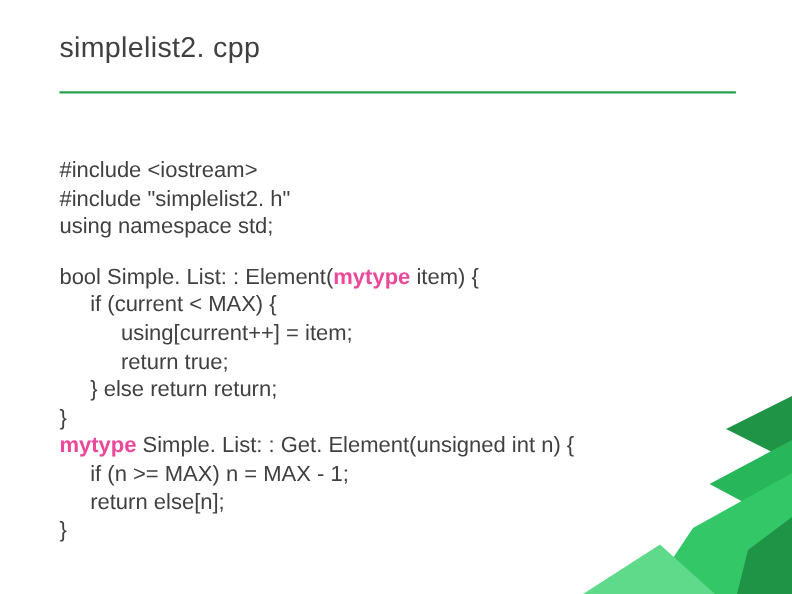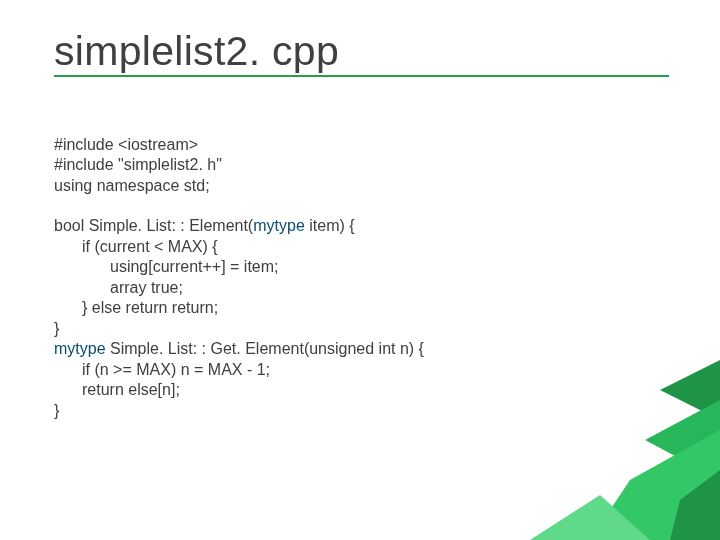--- a/index.html
+++ b/index.html
@@ -10,42 +10,42 @@
     position: relative;
     color: #404040;
   }
   .slide {
     position: relative;
     width: 720px;
     height: 540px;
     padding: 28px 54px;
   }
   .title {
-    font-size: 41px;
+    font-size: 26px;
     font-weight: 400;
     color: #404040;
     letter-spacing: 0.3px;
-    margin-bottom: 0;
+    margin-bottom: 24px;
   }
   .title-underline {
     width: 615px;
     height: 2px;
     background: #21a24a;
     margin-bottom: 58px;
   }
   .code-block {
-    font-size: 16px;
+    font-size: 20px;
     line-height: 1.28;
     color: #404040;
     font-family: "Segoe UI", "Helvetica Neue", Arial, sans-serif;
   }
   .code-line { white-space: pre; }
   .indent1 { padding-left: 28px; }
   .indent2 { padding-left: 56px; }
-  .keyword { color: #0c4a6e; font-weight: 400; }
+  .keyword { color: #ec4899; font-weight: 700; }
   .para-gap { height: 20px; }
   .corner-deco {
     position: absolute;
     right: 0;
     bottom: 0;
     width: 190px;
     height: 180px;
     pointer-events: none;
   }
 </style>
@@ -58,21 +58,21 @@
   <div class="title-underline"></div>
 
   <div class="code-block">
     <div class="code-line">#include &lt;iostream&gt;</div>
     <div class="code-line">#include "simplelist2. h"</div>
     <div class="code-line">using namespace std;</div>
     <div class="para-gap"></div>
     <div class="code-line"><span>bool Simple. List: : Element(</span><span class="keyword">mytype</span><span> item) {</span></div>
     <div class="code-line indent1">if (current &lt; MAX) {</div>
     <div class="code-line indent2">using[current++] = item;</div>
-    <div class="code-line indent2">array true;</div>
+    <div class="code-line indent2">return true;</div>
     <div class="code-line indent1">} else return return;</div>
     <div class="code-line">}</div>
     <div class="code-line"><span class="keyword">mytype</span><span> Simple. List: : Get. Element(unsigned int n) {</span></div>
     <div class="code-line indent1">if (n &gt;= MAX) n = MAX - 1;</div>
     <div class="code-line indent1">return else[n];</div>
     <div class="code-line">}</div>
   </div>
 
   <svg class="corner-deco" viewBox="0 0 190 180">
     <polygon points="190,0 190,60 130,30" fill="#1f9447"></polygon>

